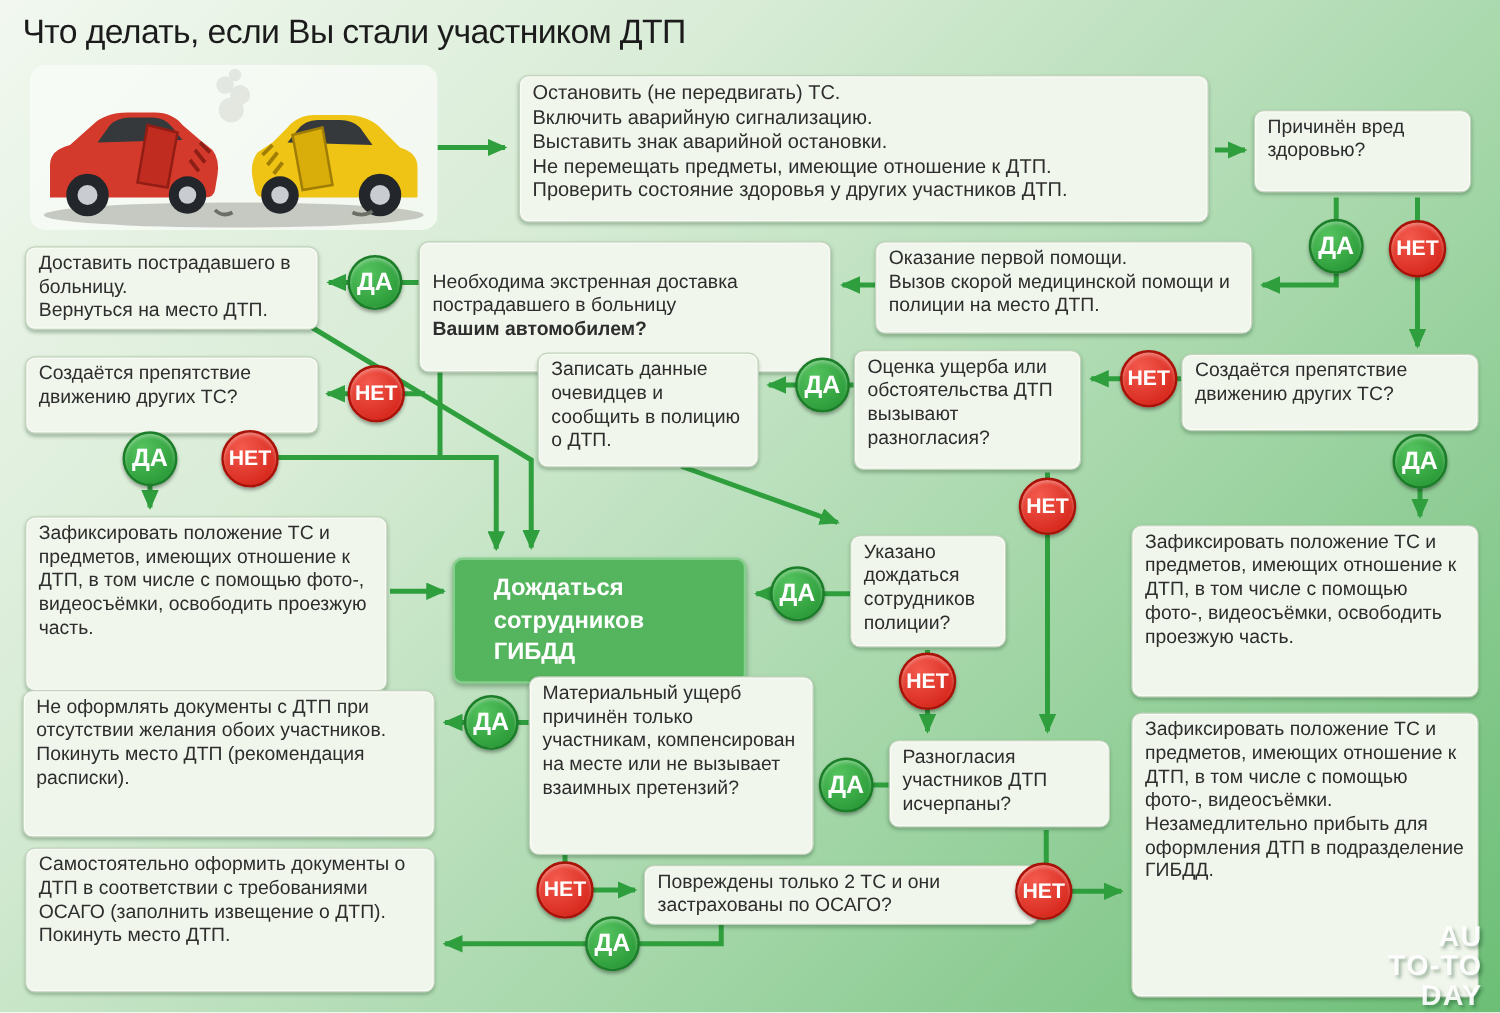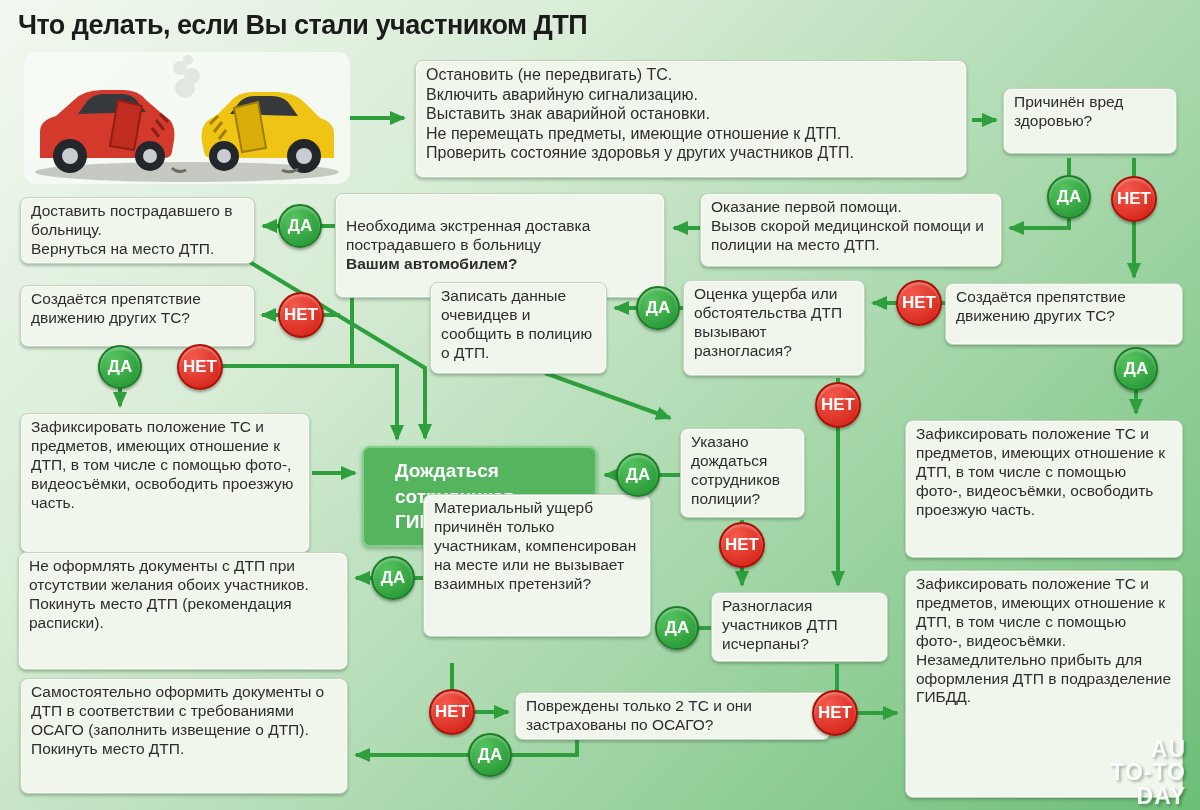--- a/index.html
+++ b/index.html
@@ -3,42 +3,42 @@
 <meta charset="utf-8">
 <style>
   html,body{margin:0;padding:0;}
   .stage{
     position:relative;width:1200px;height:810px;overflow:hidden;
     font-family:"Liberation Sans","DejaVu Sans",sans-serif;
     background:linear-gradient(135deg,#f2f8f0 0%,#d8ecd6 30%,#a8d8ac 62%,#6cbe76 100%);
   }
   .page-title{
     position:absolute;left:18px;top:10px;
-    font-size:27px;font-weight:bold;color:#1b1b1b;letter-spacing:-0.5px;z-index:2;
+    font-size:27px;font-weight:normal;color:#1b1b1b;letter-spacing:-0.5px;z-index:2;
   }
   .node{
     position:absolute;box-sizing:border-box;z-index:2;
     background:#f1f6ec;border:1px solid #c3d4bd;border-radius:8px;
     box-shadow:0 2px 3px rgba(30,70,35,.3), inset 0 0 0 1px rgba(255,255,255,.6);
     padding:4px 10px;font-size:15.5px;line-height:1.22;color:#2d2d2d;
     white-space:pre-line;
   }
   .node .bold-line{display:block;font-weight:bold;}
   .node-green{
     background:#55b45e;border:2px solid #84cf8b;color:#ffffff;
     font-weight:bold;font-size:19px;line-height:1.35;padding:10px 31px;
     box-shadow:0 2px 4px rgba(20,60,25,.35);
   }
   .badge{
     position:absolute;transform:translate(-50%,-50%);z-index:3;
     border-radius:50%;display:flex;align-items:center;justify-content:center;
     color:#fff;font-weight:bold;
     box-shadow:0 2px 3px rgba(0,0,0,.35), inset 0 2px 3px rgba(255,255,255,.35);
   }
-  .badge.yes{width:40px;height:40px;font-size:17px;
+  .badge.yes{width:40px;height:40px;font-size:20px;
     background:radial-gradient(circle at 35% 30%,#55c45f,#1f8f2e);border:2px solid #1c7d29;}
   .badge.no{width:42px;height:42px;font-size:17px;
     background:radial-gradient(circle at 35% 30%,#f45a4d,#cf1a10);border:2px solid #a81208;}
   svg.flowlines{position:absolute;left:0;top:0;z-index:1;}
   .flow{stroke:#2f9f3e;stroke-width:4;fill:none;}
   .watermark{
     position:absolute;right:14px;bottom:2px;text-align:right;z-index:4;
     font-weight:bold;font-size:23px;line-height:1.02;letter-spacing:1px;
     color:rgba(255,255,255,.92);text-shadow:2px 2px 3px rgba(0,60,20,.35);
   }
@@ -143,21 +143,21 @@
   <div class="node" style="left:945px;top:283px;width:238px;min-height:62px">Создаётся препятствие движению других ТС?</div>
 
   <div class="node" style="left:20px;top:413px;width:290px;min-height:140px">Зафиксировать положение ТС и предметов, имеющих отношение к ДТП, в том числе с помощью фото-, видеосъёмки, освободить проезжую часть.</div>
 
   <div class="node node-green" style="left:362px;top:446px;width:235px;min-height:64px">Дождаться сотрудников ГИБДД</div>
 
   <div class="node" style="left:680px;top:428px;width:125px;min-height:90px">Указано дождаться сотрудников полиции?</div>
 
   <div class="node" style="left:905px;top:420px;width:278px;min-height:138px">Зафиксировать положение ТС и предметов, имеющих отношение к ДТП, в том числе с помощью фото-, видеосъёмки, освободить проезжую часть.</div>
 
-  <div class="node" style="left:423px;top:494px;width:228px;min-height:143px">Материальный ущерб причинён только участникам, компенсирован на месте или не вызывает взаимных претензий?</div>
+  <div class="node" style="left:423px;top:541px;width:228px;min-height:143px">Материальный ущерб причинён только участникам, компенсирован на месте или не вызывает взаимных претензий?</div>
 
   <div class="node" style="left:711px;top:592px;width:177px;min-height:70px">Разногласия участников ДТП исчерпаны?</div>
 
   <div class="node" style="left:18px;top:552px;width:330px;min-height:118px">Не оформлять документы с ДТП при отсутствии желания обоих участников.
 Покинуть место ДТП (рекомендация расписки).</div>
 
   <div class="node" style="left:20px;top:678px;width:328px;min-height:116px">Самостоятельно оформить документы о ДТП в соответствии с требованиями ОСАГО (заполнить извещение о ДТП).
 Покинуть место ДТП.</div>
 
   <div class="node" style="left:515px;top:692px;width:316px;min-height:46px">Повреждены только 2 ТС и они застрахованы по ОСАГО?</div>

